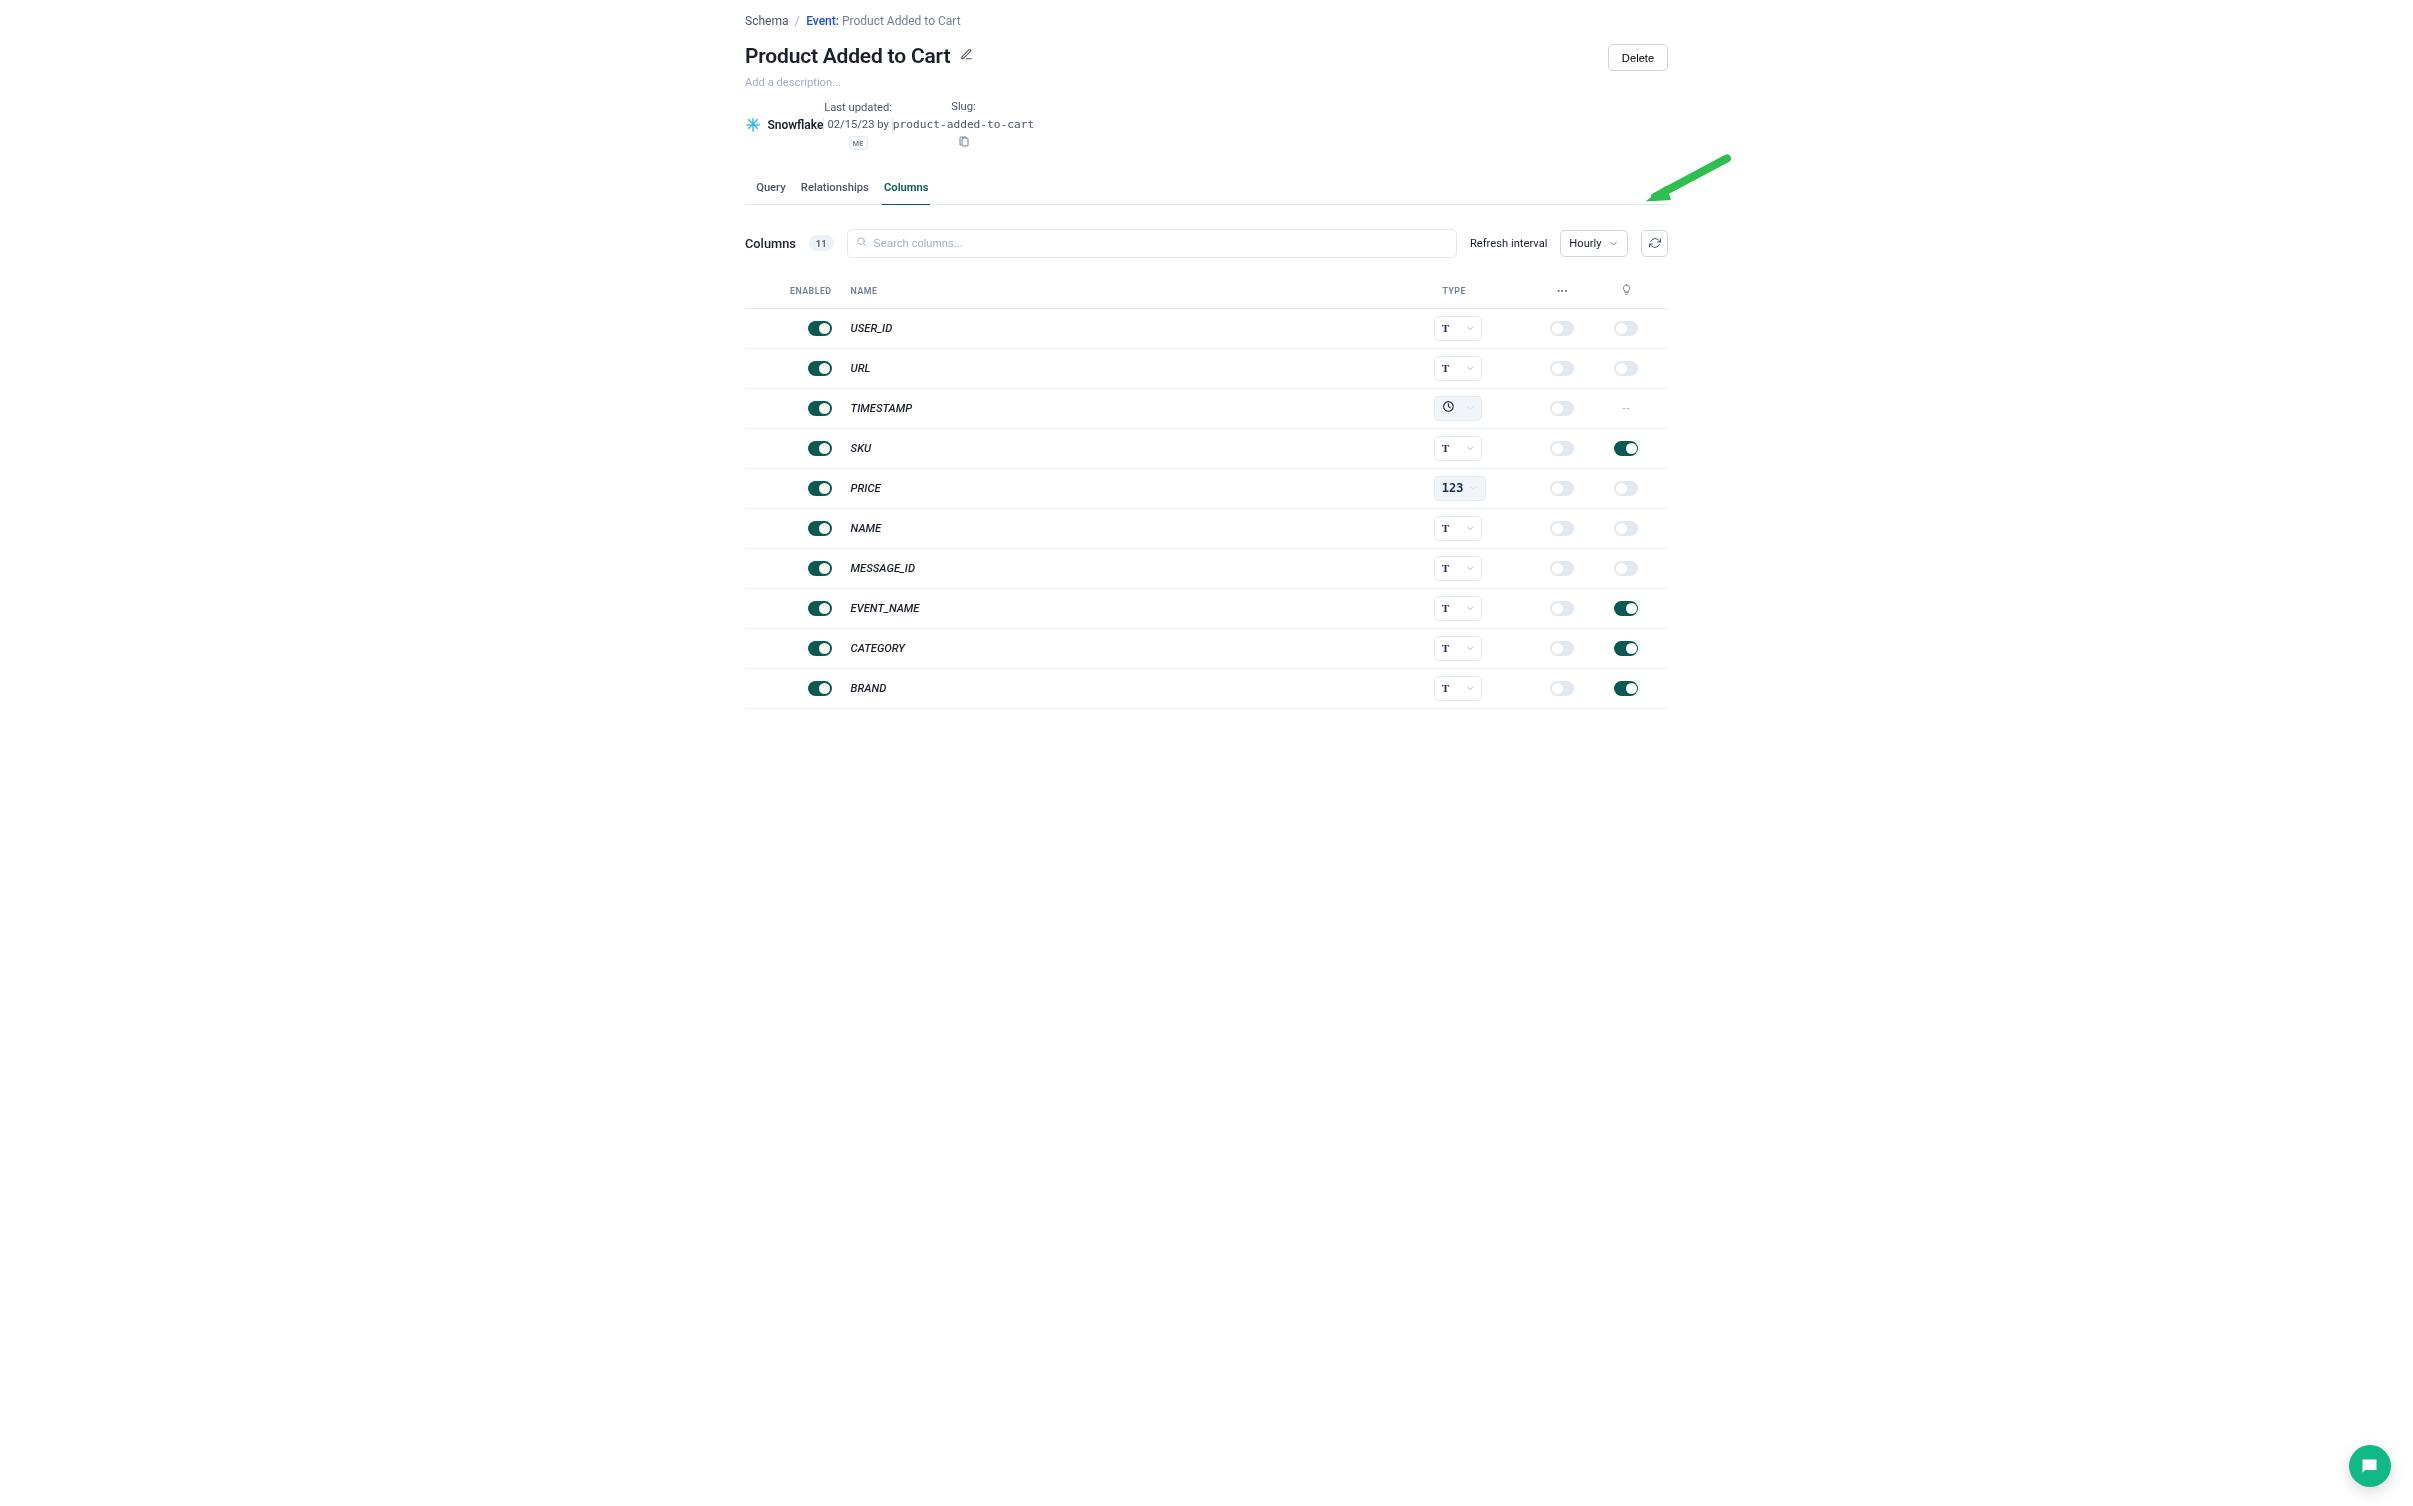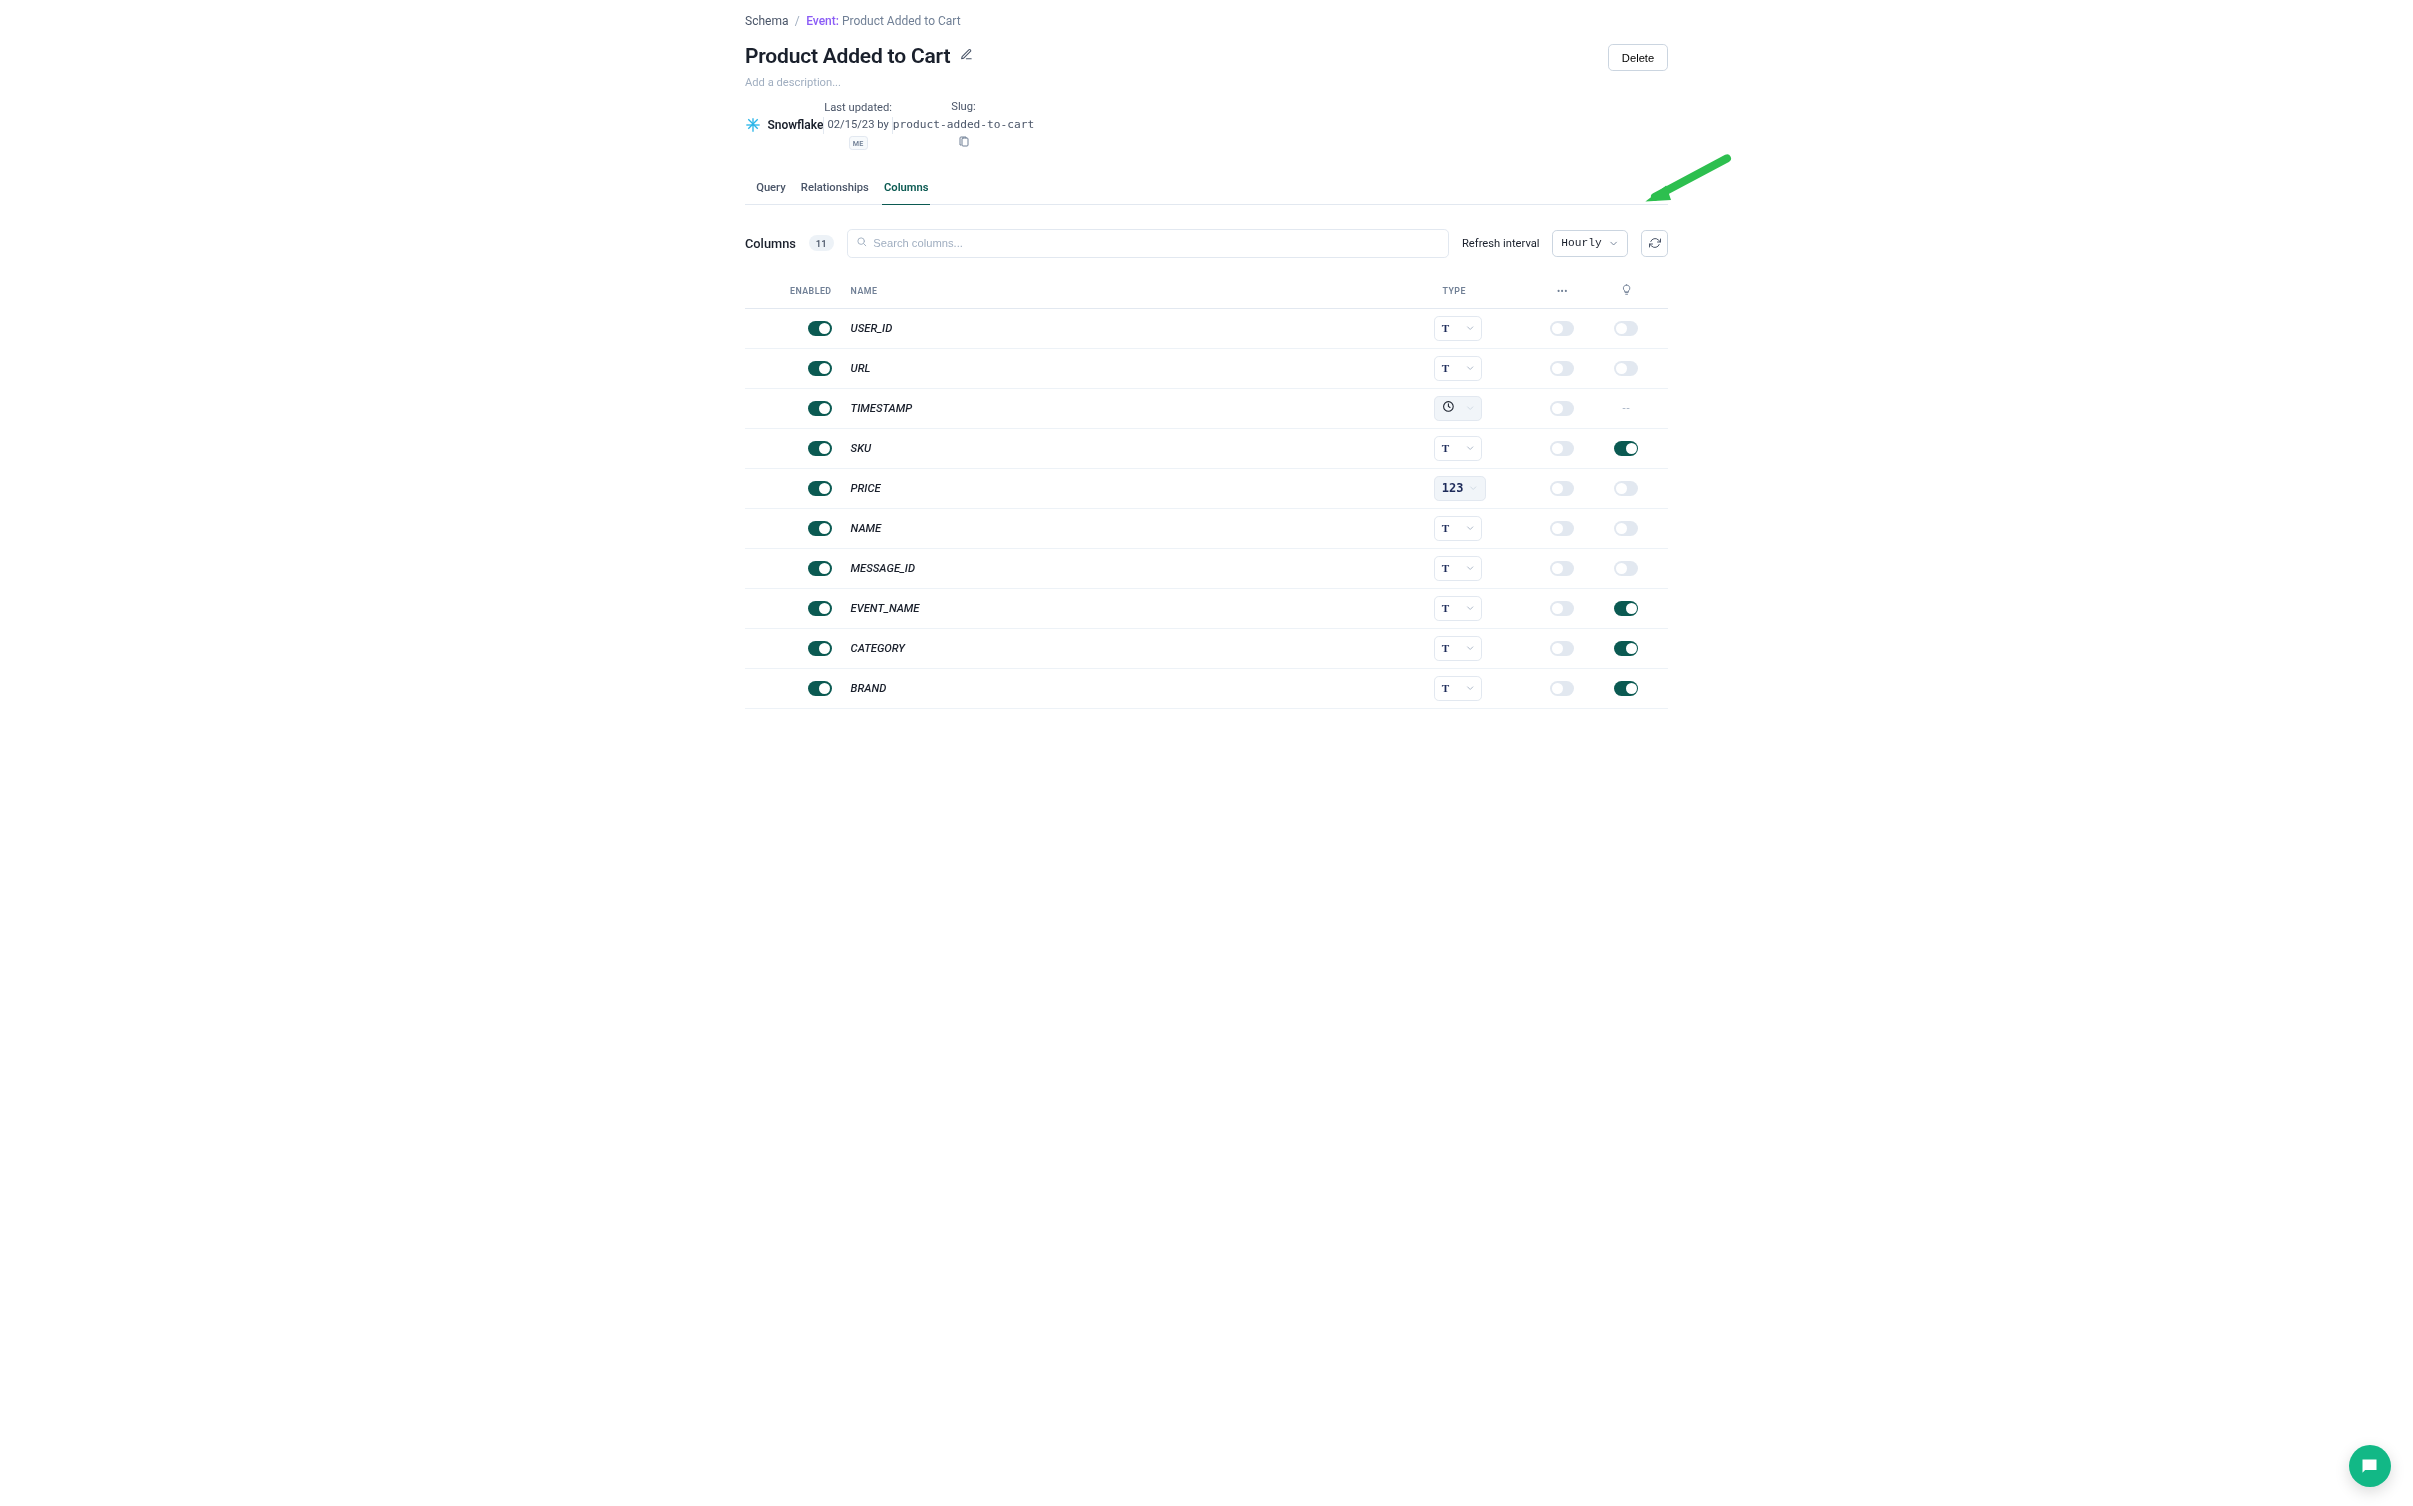--- a/index.html
+++ b/index.html
@@ -22,21 +22,21 @@
   .breadcrumb {
     font-size: 12px;
     color: #4a5568;
     display: flex;
     gap: 6.4px;
     align-items: center;
     margin-bottom: 16px;
   }
   .breadcrumb .sep { color: #a0aec0; }
   .breadcrumb .link { color: #4a5568; cursor: pointer; }
-  .breadcrumb .prefix { color: #8b5cf6; font-weight: 500; }
+  .breadcrumb .prefix { color: #1d4ed8; font-weight: 500; }
   .breadcrumb .current { color: #718096; }
   
   .header-row {
     display: flex;
     justify-content: space-between;
     align-items: flex-start;
     margin-bottom: 4.8px;
   }
   .title-row { display: flex; align-items: center; gap: 9.6px; }
   .page-title {
@@ -123,21 +123,20 @@
     background: transparent;
   }
   .search-wrap input::placeholder { color: #a0aec0; }
   .refresh-label { color: #1a202c; font-size: 11.2px; }
   .refresh-select {
     border: 0.8px solid #cbd5e0; border-radius: 4.8px;
     height: 27px; padding: 12px 8px;
     display: flex; align-items: center; gap: 6.4px;
     font-size: 11.2px; cursor: pointer;
     background: #fff;
-    font-family: Liberation Mono, monospace;
   }
   .icon-btn {
     border: 0.8px solid #cbd5e0; border-radius: 4.8px;
     width: 27px; height: 27px;
     display: flex; align-items: center; justify-content: center;
     cursor: pointer; background: #fff; color: #4a5568;
   }
   
   .table { width: 100%; }
   .thead, .trow {

